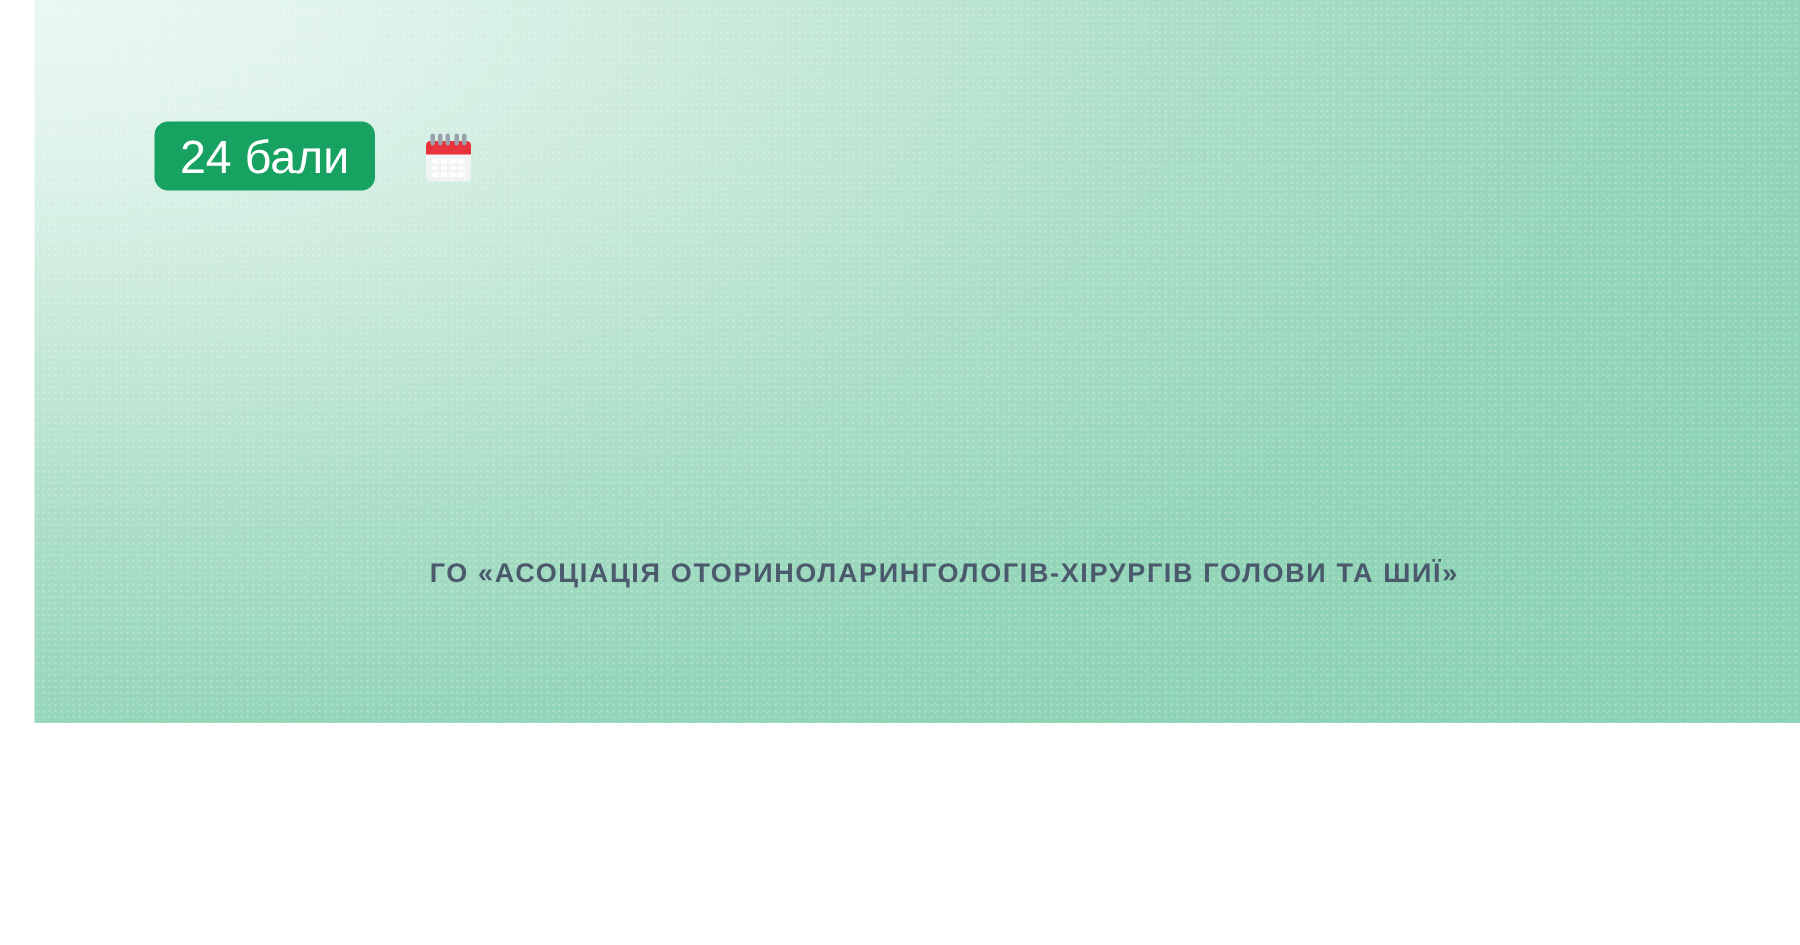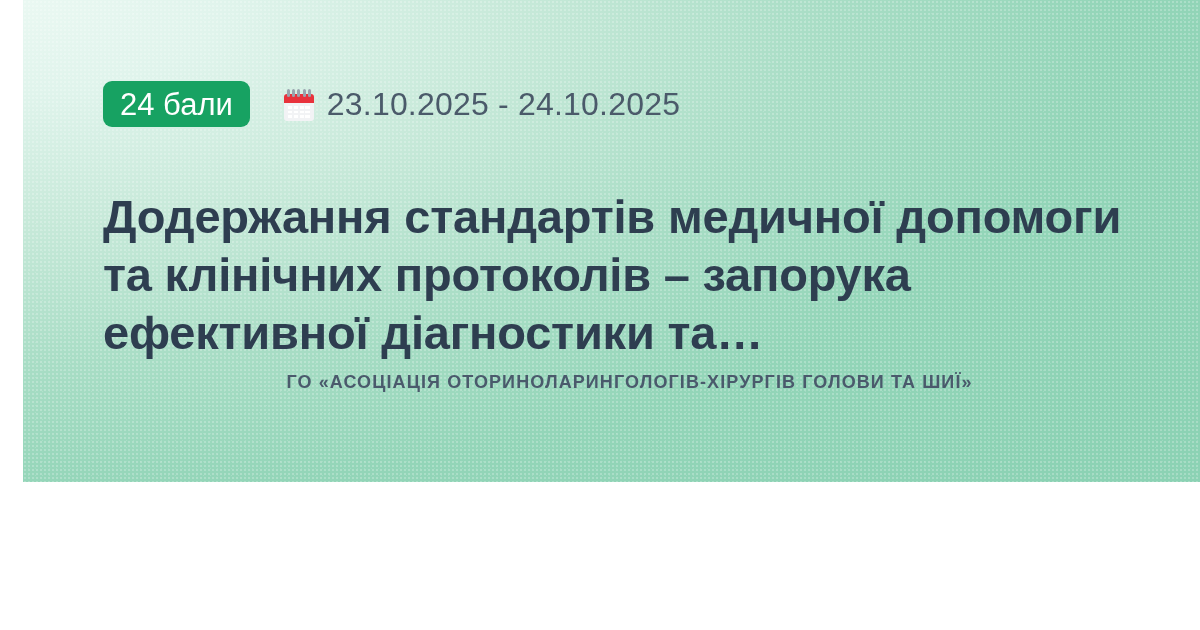--- a/index.html
+++ b/index.html
@@ -240,24 +240,22 @@
             <i></i>
               <i></i>
               <i></i>
               <i></i>
             <i></i>
               <i></i>
               <i></i>
               <i></i>
           </span>
         </span>
-        <span class="meta-text">23.10.2025 - 24.10.2025</span>
       </span>
 
 
     </div>
 
-    <h1 class="title">Додержання стандартів медичної допомоги та клінічних протоколів – запорука ефективної діагностики та…</h1>
 
     <div class="organiser">ГО «Асоціація оториноларингологів-хірургів голови та шиї»</div>
 
   </div>
 </div>
 
 </body></html>

